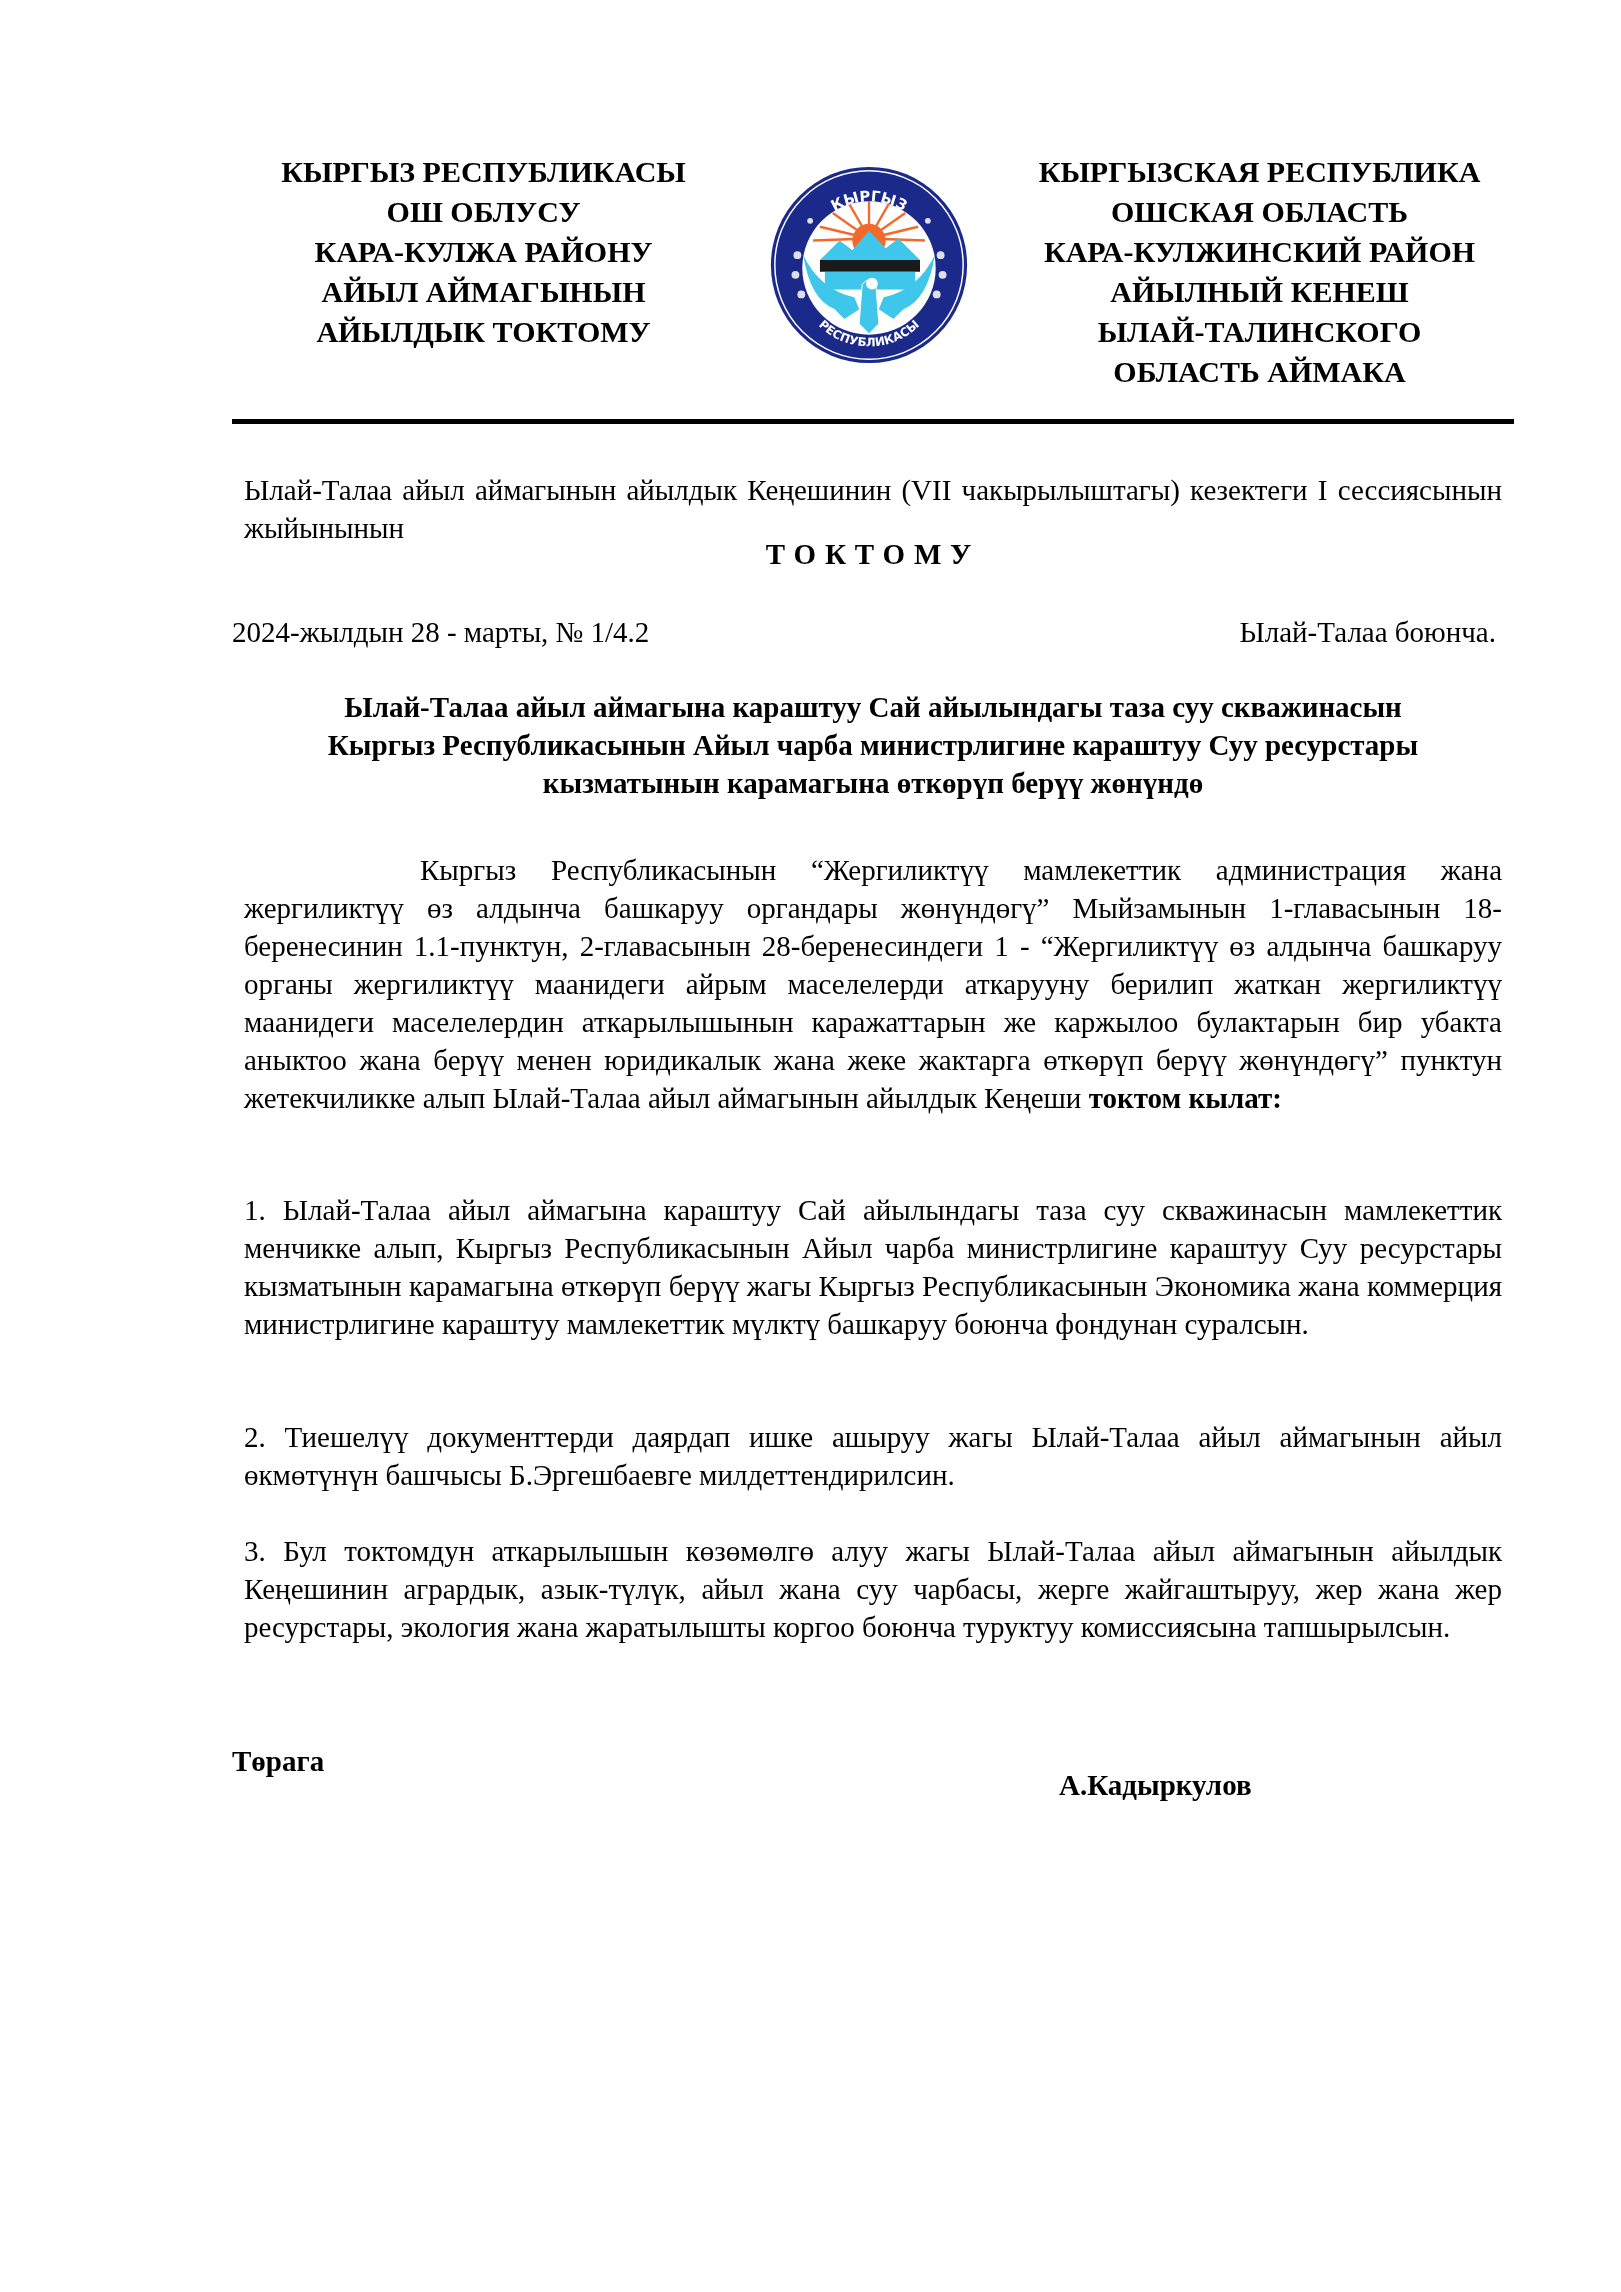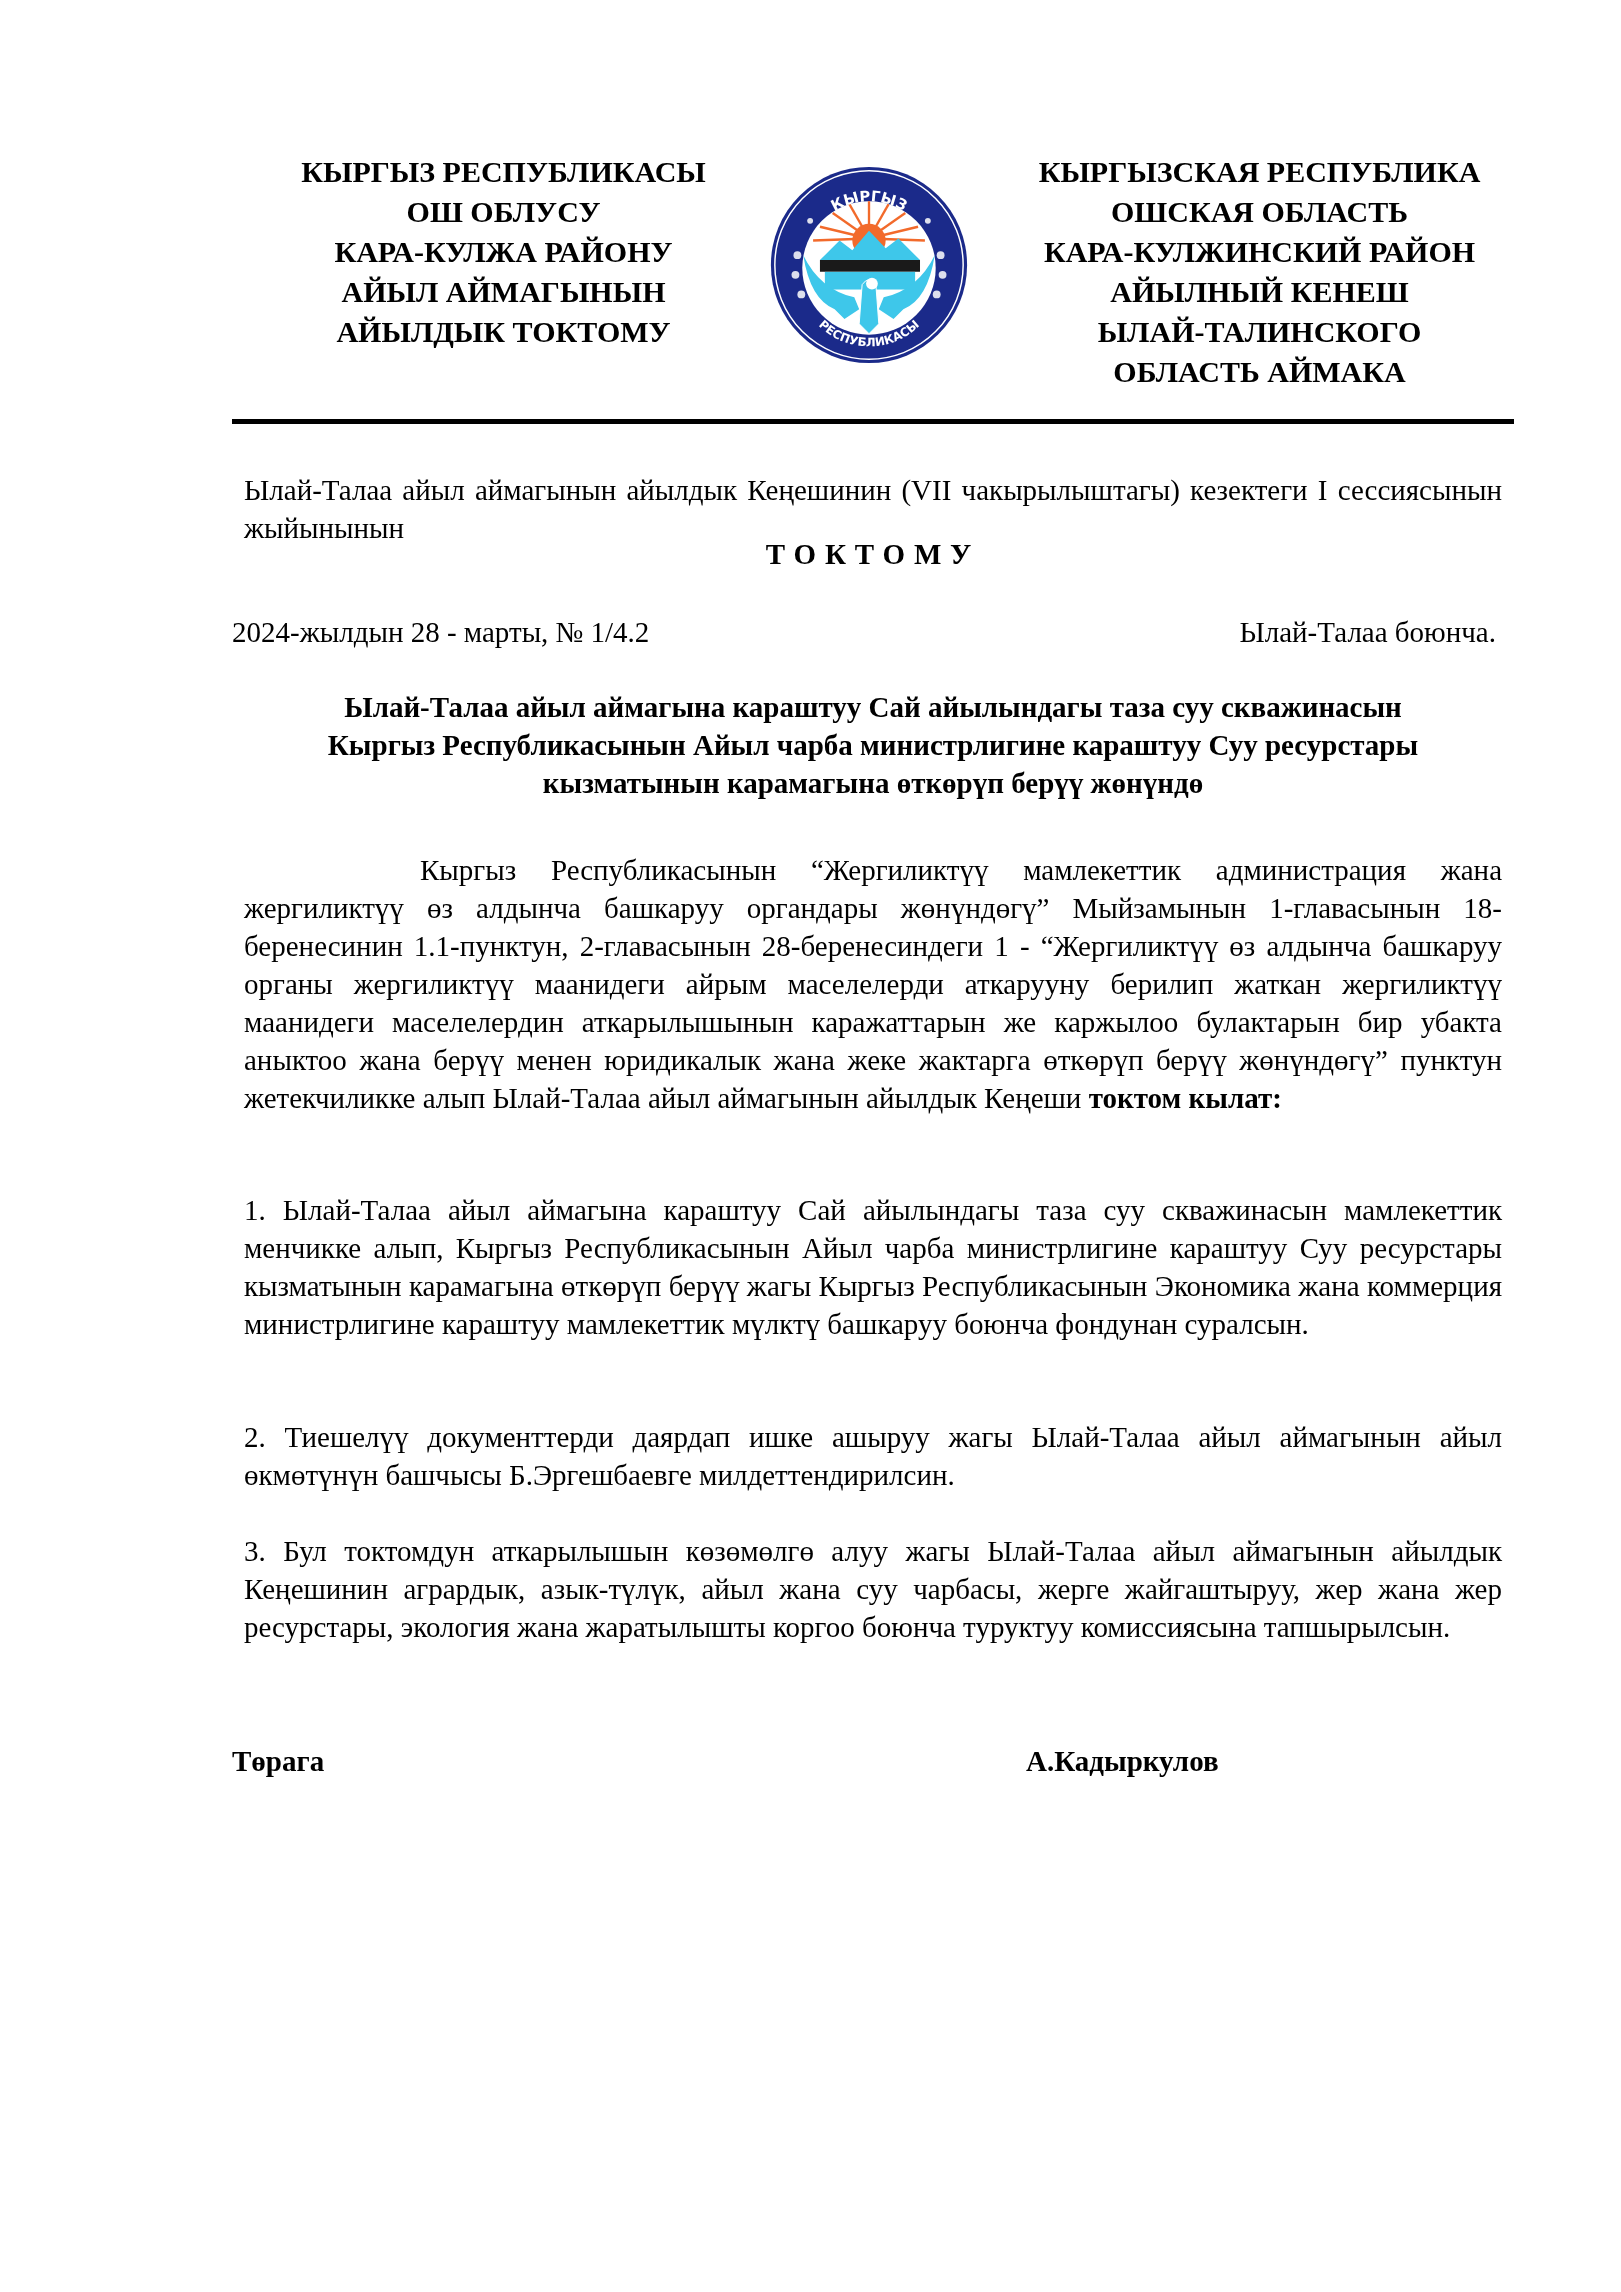--- a/index.html
+++ b/index.html
@@ -23,21 +23,21 @@
     }
     
     .header-left, .header-right {
       position: absolute;
       top: 152px;
       text-align: center;
       font-weight: bold;
       font-size: 30px;
       line-height: 40px;
     }
-    .header-left { left: 244px; width: 519px; }
+    .header-left { left: 224px; width: 519px; }
     .header-right { left: 990px; width: 539px; }
     .emblem {
       position: absolute;
       left: 766px;
       top: 162px;
       width: 206px;
       height: 206px;
     }
     .rule {
       position: absolute;
@@ -92,21 +92,21 @@
     .item1 { top: 1179px; }
     .item2 { top: 1406px; }
     .item3 { top: 1520px; }
     .signature {
       position: absolute;
       top: 1745px;
       font-weight: bold;
       font-size: 29px;
     }
     .sig-title { left: 232px; }
-    .sig-name { left: 1026px; }
+    .sig-name { left: 1059px; margin-top: 24px; }
     .bold { font-weight: bold; }
   </style>
 </head>
 <body>
 
 <div class="page">
 
   <div class="header-left">
     <div>КЫРГЫЗ РЕСПУБЛИКАСЫ</div>
     <div>ОШ ОБЛУСУ</div>

